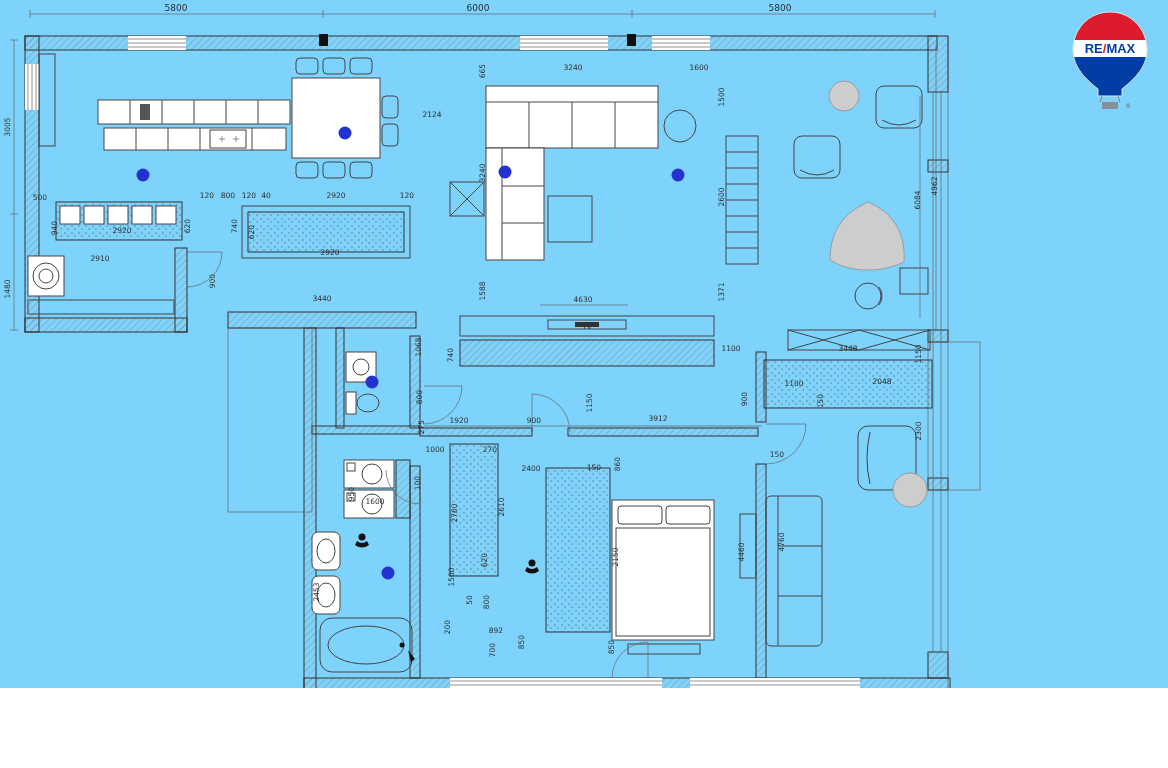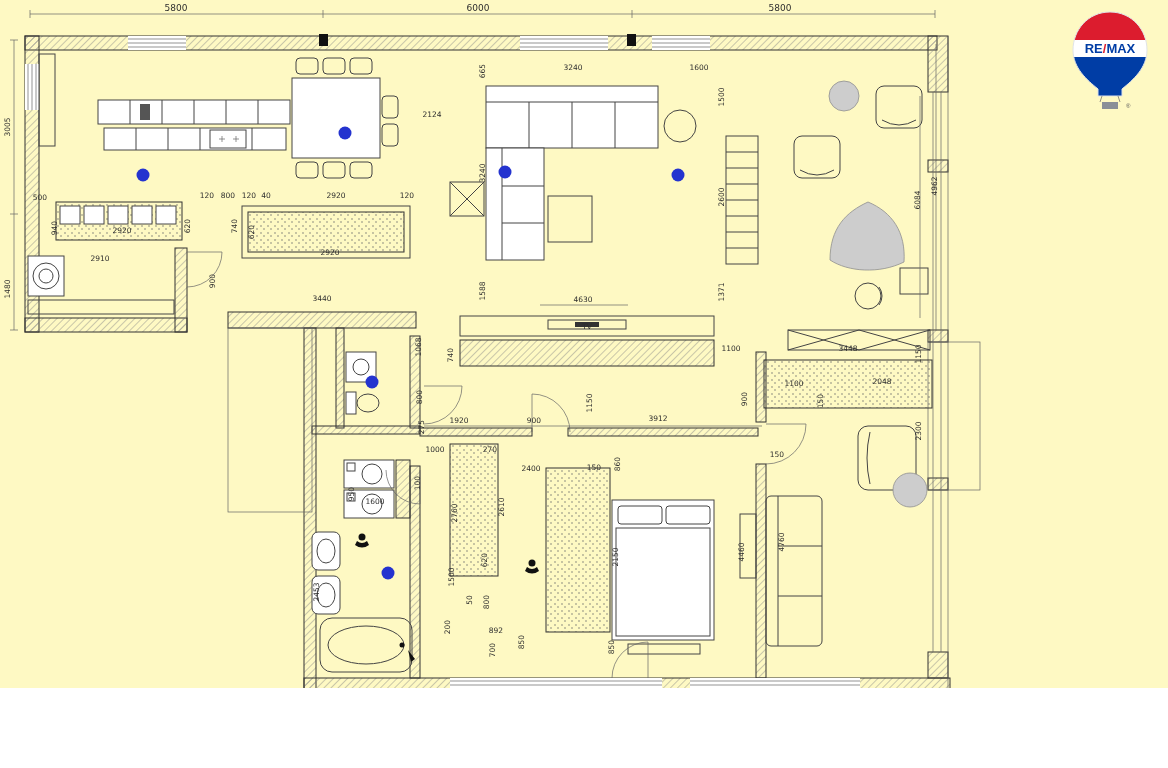--- a/index.html
+++ b/index.html
@@ -1,16 +1,16 @@
 <!DOCTYPE html>
 <html><head>
 <meta charset="utf-8">
 <style>
   html,body{margin:0;padding:0;background:#ffffff;}
-  .canvas{position:relative;width:1168px;height:688px;background:#fef9c3;overflow:hidden;
+  .canvas{position:relative;width:1168px;height:688px;background:#7dd3fc;overflow:hidden;
           font-family:"DejaVu Sans",sans-serif;}
   svg{display:block}
   .w{fill:url(#hatch);stroke:#333;stroke-width:1;}
   .f{fill:#fff;stroke:#444;stroke-width:1;}
   .fn{fill:none;stroke:#444;stroke-width:1;}
   .thin{fill:none;stroke:#666;stroke-width:.7;}
   .dots{fill:url(#dotp);stroke:#333;stroke-width:1;}
   .gray{fill:#cdcdcd;stroke:#8f8f8f;stroke-width:.8;}
   .dim{font-family:"DejaVu Sans",sans-serif;font-size:7.5px;fill:#2e2e2e;text-anchor:middle;}
   .dimb{font-size:9px;}

